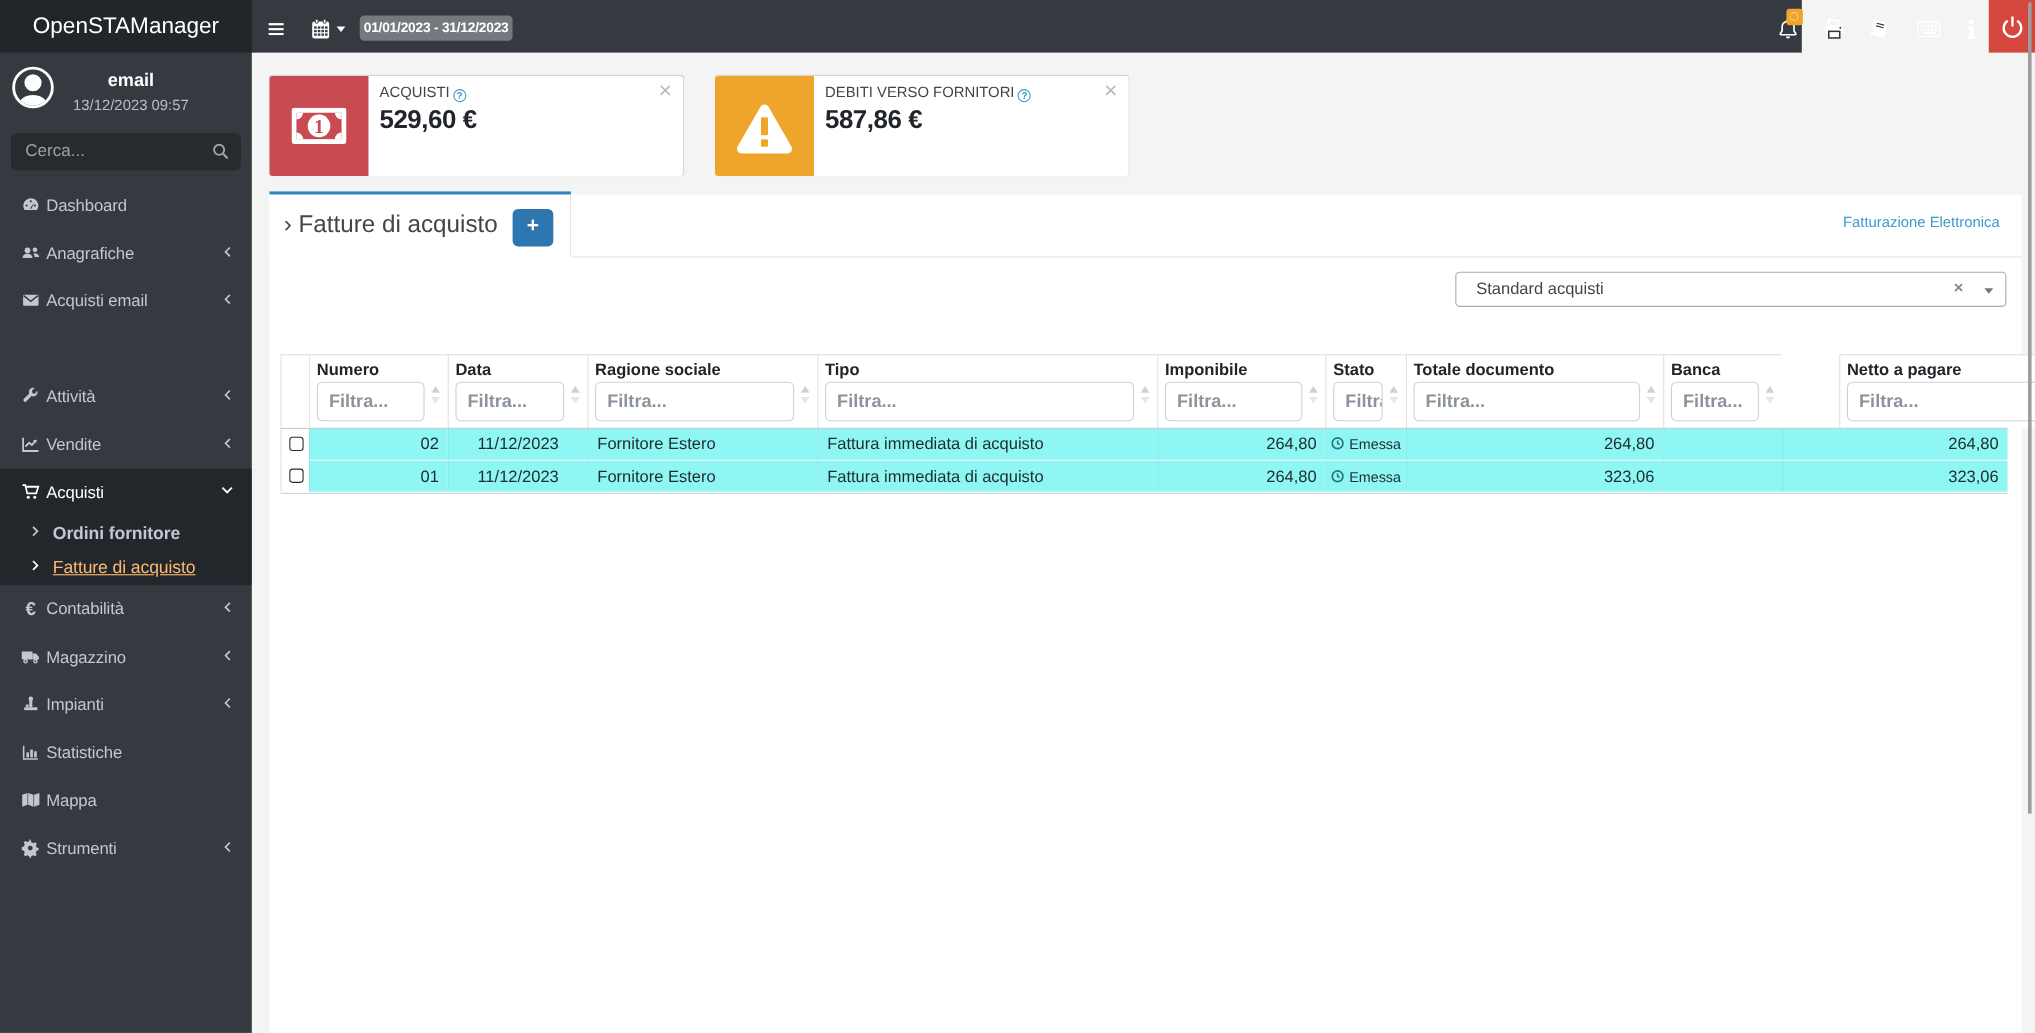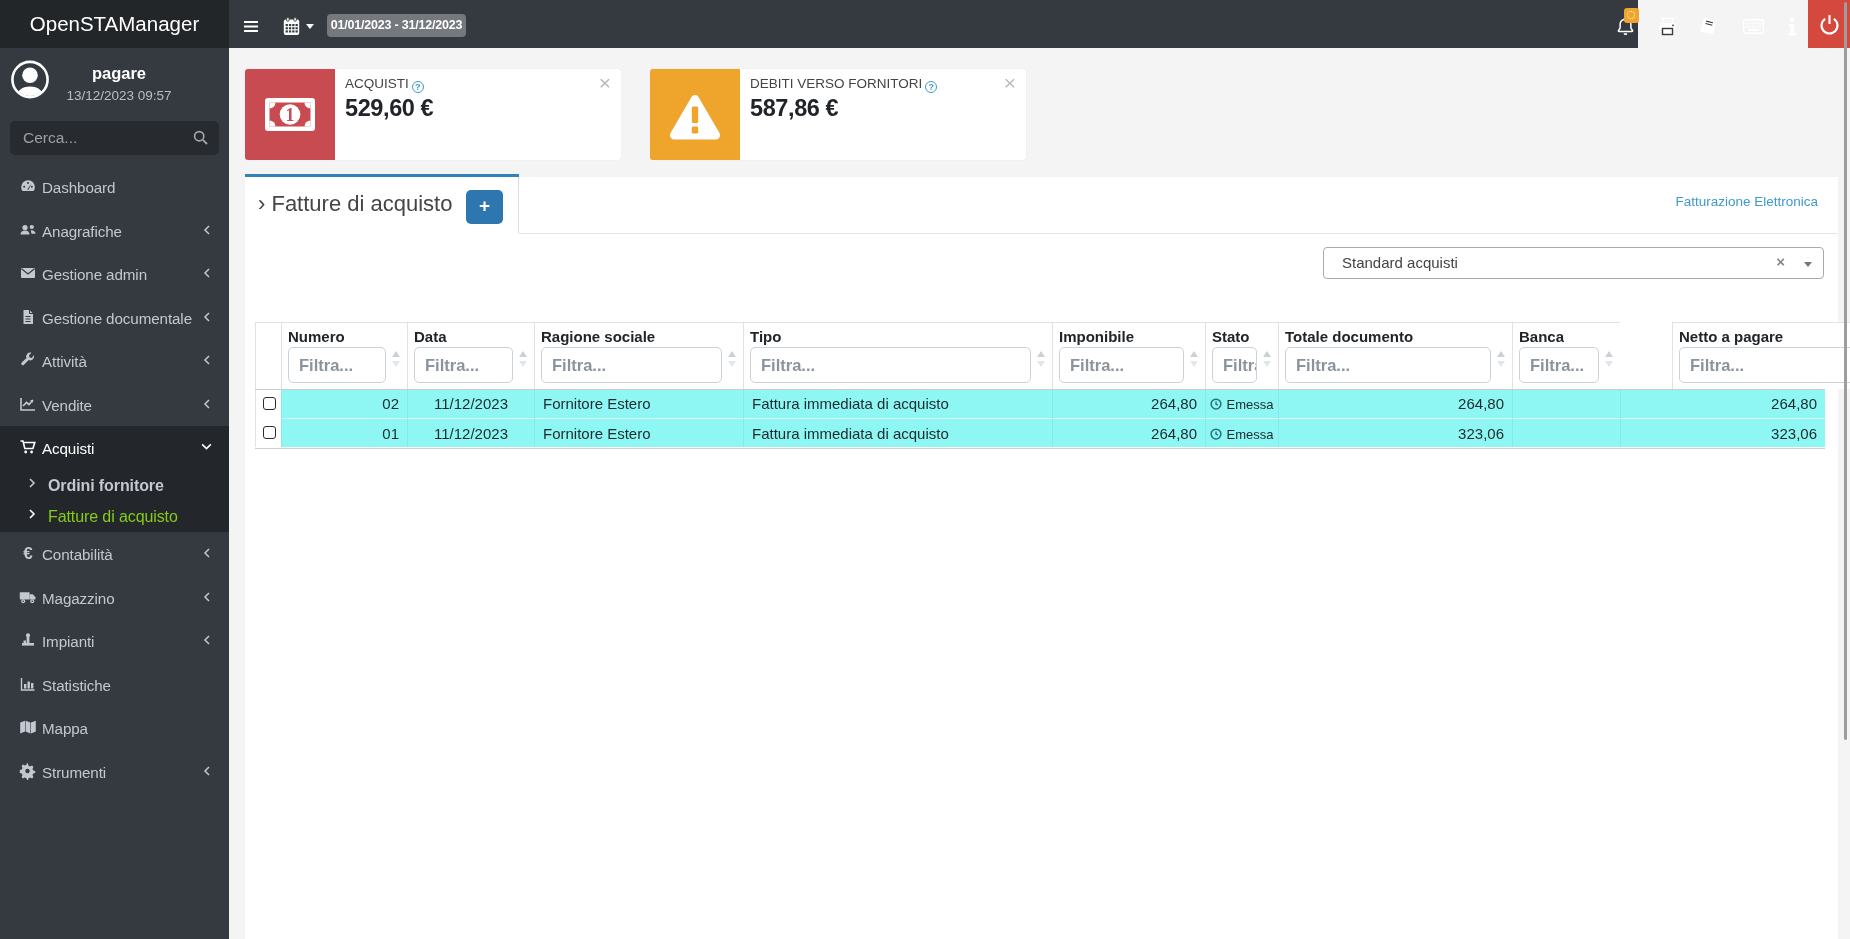--- a/index.html
+++ b/index.html
@@ -154,21 +154,21 @@
           <clipPath id="avc">
             <circle cx="20" cy="20.5" r="16.6"></circle>
           </clipPath>
         </defs>
         <circle cx="20" cy="20.5" r="17.6" fill="none" stroke="#fdfdfd" stroke-width="2.6"></circle>
         <g clip-path="url(#avc)" fill="#fdfdfd">
           <circle cx="20" cy="16.2" r="7.8"></circle>
           <path d="M5 42c.8-10 6.8-14.6 15-14.6s14.2 4.6 15 14.6z"></path>
         </g>
       </svg></div>
-  <div id="uname">pagare</div>
+  <div id="uname">email</div>
   <div id="udate">13/12/2023 09:57</div>
   <div id="search">Cerca...<svg style="position:absolute;right:11px;top:9px;" width="15" height="15" viewBox="0 0 15 15">
         <circle cx="6.2" cy="6.2" r="4.6" fill="none" stroke="#9ea5ab" stroke-width="1.7"></circle>
         <path d="M9.8 9.8 14 14" stroke="#9ea5ab" stroke-width="1.9"></path>
       </svg></div>
   <div id="acqblock"></div>
   <div id="menu" style="position: absolute; left: 0px; top: 0px; width: 229px; height: 891px;">
       <div class="mitem " style="top:117px;">
         <div class="ic"><svg width="18" height="18" viewBox="0 0 18 18">
             <path d="M9 3.2a6.8 6.8 0 0 0-6.8 6.8c0 1.5.5 2.9 1.3 4h11A6.8 6.8 0 0 0 9 3.2z M9 5a1 1 0 1 1 0 2 1 1 0 0 1 0-2z M4.2 9.8a1 1 0 1 1 2 0 1 1 0 0 1-2 0z M11.8 9.8a1 1 0 0 1 2 0 1 1 0 0 1-2 0z M8.2 12.5 12.4 6.8l-2.9 6z" fill="#c2c7d0" fill-rule="evenodd"></path>
@@ -185,32 +185,21 @@
         <div class="lbl" style="color:#c2c7d0;">Anagrafiche</div>
         <div class="chev"><svg width="12" height="12" viewBox="0 0 12 12">
             <path d="M8 2 4 6l4 4" fill="none" stroke="#c2c7d0" stroke-width="1.5"></path>
           </svg></div>
       </div>
       <div class="mitem " style="top:204px;">
         <div class="ic"><svg width="18" height="18" viewBox="0 0 18 18">
             <rect x="2" y="4" width="14" height="10" rx="1" fill="#c2c7d0"></rect>
             <path d="M2.5 4.8 9 10l6.5-5.2" stroke="#353a40" stroke-width="1.3" fill="none"></path>
           </svg></div>
-        <div class="lbl" style="color:#c2c7d0;">Gestione admin</div>
-        <div class="chev"><svg width="12" height="12" viewBox="0 0 12 12">
-            <path d="M8 2 4 6l4 4" fill="none" stroke="#c2c7d0" stroke-width="1.5"></path>
-          </svg></div>
-      </div>
-      <div class="mitem " style="top:247.5px;">
-        <div class="ic"><svg width="18" height="18" viewBox="0 0 18 18">
-            <path d="M4.5 2h6l3.5 3.5V16h-9.5z" fill="#c2c7d0"></path>
-            <path d="M10.5 2v3.5H14" fill="none" stroke="#353a40" stroke-width="1"></path>
-            <path d="M6.5 8.5h5M6.5 11h5M6.5 13.5h5" stroke="#353a40" stroke-width="1.1"></path>
-          </svg></div>
-        <div class="lbl" style="color:#c2c7d0;">Gestione documentale</div>
+        <div class="lbl" style="color:#c2c7d0;">Acquisti email</div>
         <div class="chev"><svg width="12" height="12" viewBox="0 0 12 12">
             <path d="M8 2 4 6l4 4" fill="none" stroke="#c2c7d0" stroke-width="1.5"></path>
           </svg></div>
       </div>
       <div class="mitem " style="top:291px;">
         <div class="ic"><svg width="18" height="18" viewBox="0 0 18 18">
             <path d="M14.9 4.1a3.9 3.9 0 0 1-5.2 5L5 13.8a1.6 1.6 0 0 1-2.3-2.3L7.5 7a3.9 3.9 0 0 1 5-5.2L10 4.2l.6 2.2 2.2.6z" fill="#c2c7d0"></path>
           </svg></div>
         <div class="lbl" style="color:#c2c7d0;">Attività</div>
         <div class="chev"><svg width="12" height="12" viewBox="0 0 12 12">
@@ -242,21 +231,21 @@
       <div class="mitem sub" style="top:415.5px;font-weight:bold;">
         <div class="ic" style="color:#c2c7d0;"><svg width="14" height="14" viewBox="0 0 14 14">
             <path d="M5 3l4 4-4 4" fill="none" stroke="#c2c7d0" stroke-width="1.6"></path>
           </svg></div>
         <div class="lbl" style="color:#c2c7d0;">Ordini fornitore</div>
       </div>
       <div class="mitem sub" style="top:446.5px;">
         <div class="ic" style="color:#ffffff;"><svg width="14" height="14" viewBox="0 0 14 14">
             <path d="M5 3l4 4-4 4" fill="none" stroke="#ffffff" stroke-width="1.6"></path>
           </svg></div>
-        <div class="lbl" style="color:#84cc16;">Fatture di acquisto</div>
+        <div class="lbl" style="color:#fdba74;text-decoration:underline;">Fatture di acquisto</div>
       </div>
       <div class="mitem " style="top:484px;">
         <div class="ic"><span style="color:#c2c7d0;font-size:17px;font-weight:bold;">€</span></div>
         <div class="lbl" style="color:#c2c7d0;">Contabilità</div>
         <div class="chev"><svg width="12" height="12" viewBox="0 0 12 12">
             <path d="M8 2 4 6l4 4" fill="none" stroke="#c2c7d0" stroke-width="1.5"></path>
           </svg></div>
       </div>
       <div class="mitem " style="top:527.5px;">
         <div class="ic"><svg width="18" height="18" viewBox="0 0 18 18">

